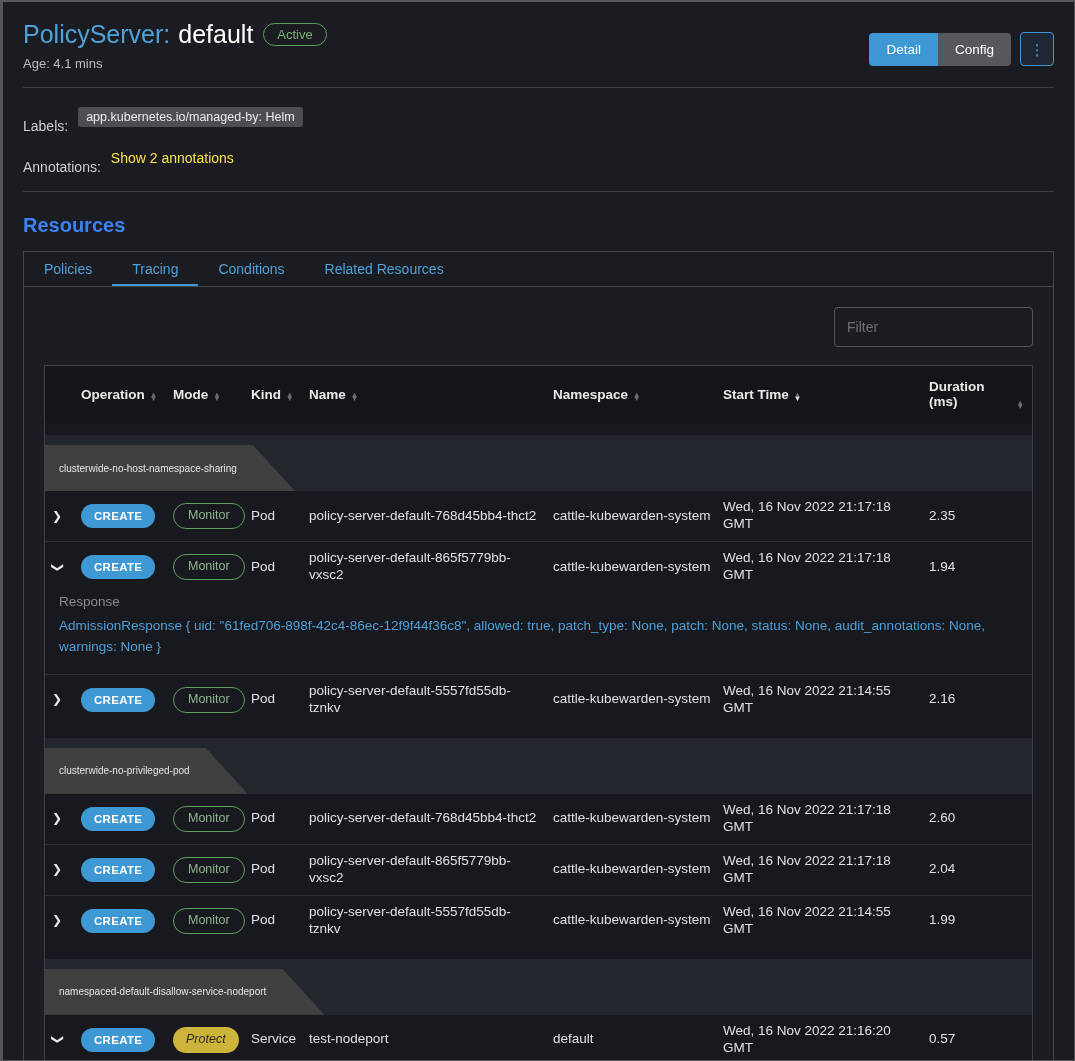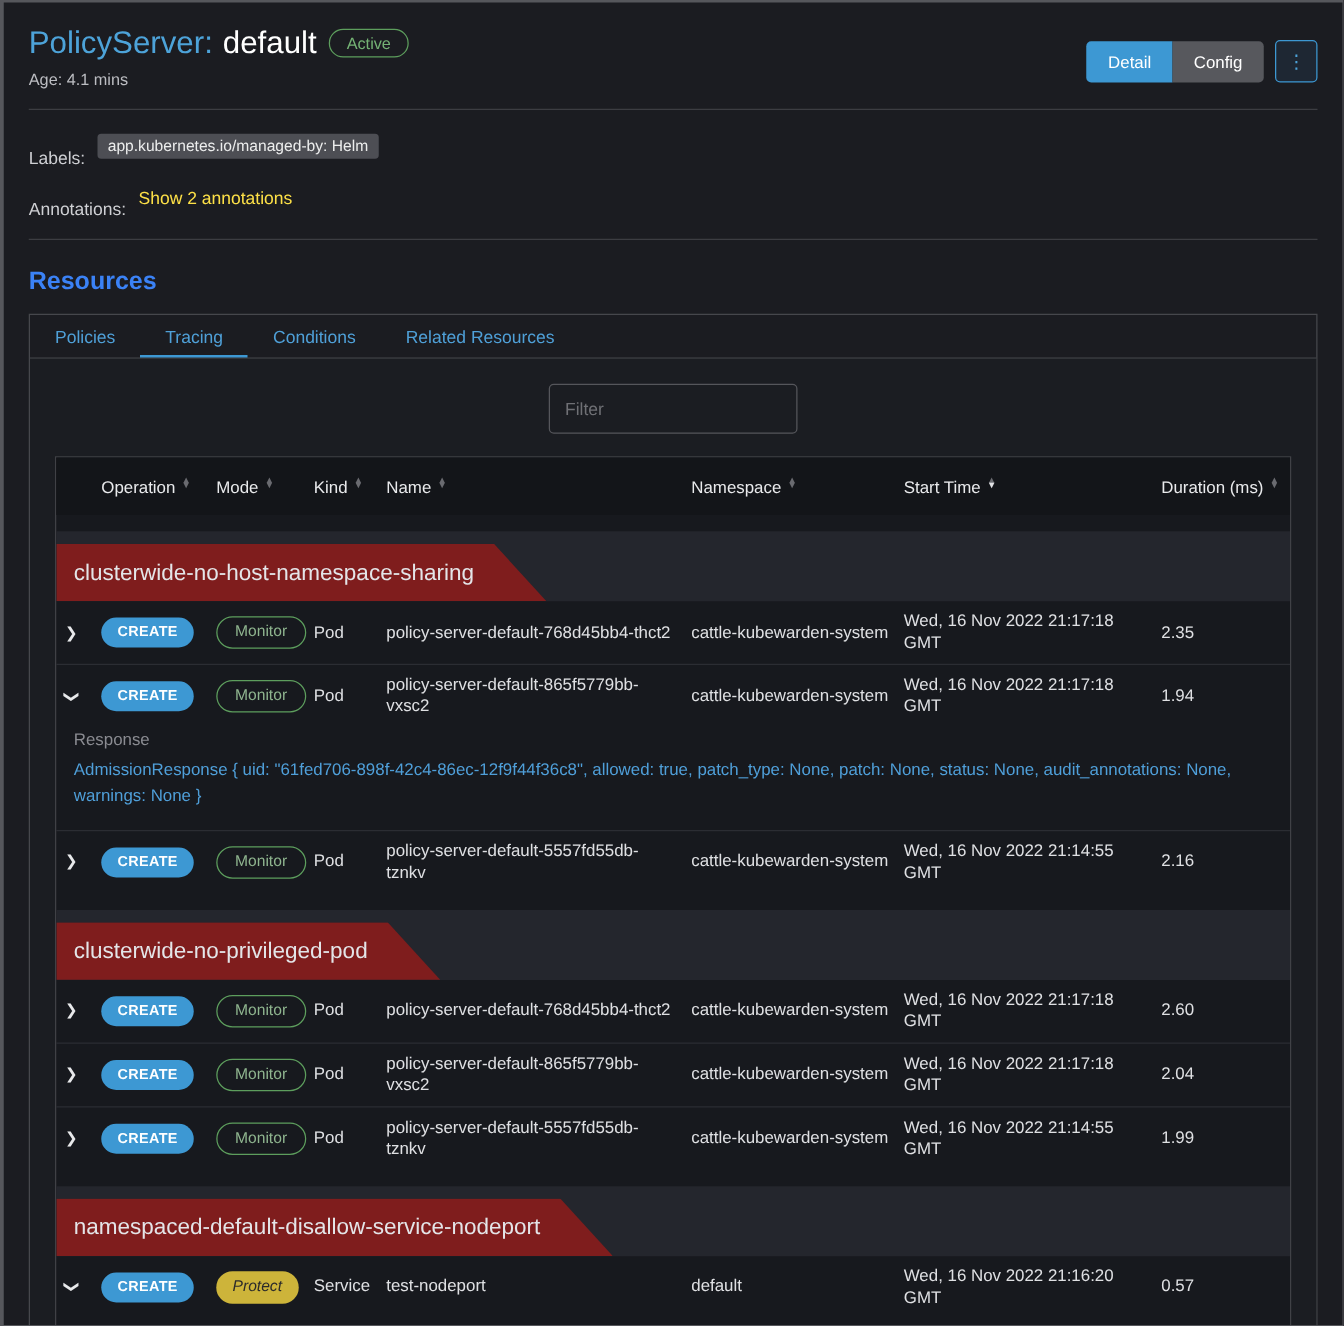--- a/index.html
+++ b/index.html
@@ -43,46 +43,46 @@
   .link { color: #fde047; text-decoration: none; font-size: 14px; cursor: pointer; }
 
   
   .section-title { margin-top: 22px; font-size: 20px; font-weight: 700; color: #3b82f6; }
   .tab-panel { margin-top: 14px; border: 1px solid #46474c; }
   .tab-bar { display: flex; border-bottom: 1px solid #46474c; }
   .tab { padding: 9px 20px 7px 20px; font-size: 14px; color: #4fa0d8;
          cursor: pointer; border-bottom: 2px solid transparent; }
   .tab.active { border-bottom-color: #3d98d3; }
   .tab-content { padding: 20px 20px 20px 20px; background: #1b1d22; }
-  .filter-row { display: flex; justify-content: center; }
+  .filter-row { display: flex; justify-content: flex-end; }
   .filter-input {
     width: 199px; height: 40px; background: transparent; border: 1px solid #55565b;
     border-radius: 4px; color: #d8d9dc; font-size: 14px; padding: 0 12px;
     font-family: inherit; margin-bottom: 18px;
   }
   .filter-input::placeholder { color: #6f7075; }
 
   
   .trace-table { border: 1px solid #404146; background: #17191e; }
   .grid-row { display: grid; grid-template-columns: 36px 92px 78px 58px 244px 170px 206px 1fr;
               align-items: center; }
   .thead { background: #131519; min-height: 46px; }
-  .th { font-size: 13.5px; font-weight: 400; color: #e9eaec; padding: 13px 8px 13px 0;
-        display: flex; align-items: flex-start; cursor: pointer; }
+  .th { font-size: 13.5px; font-weight: 700; color: #e9eaec; padding: 13px 8px 13px 0;
+        display: flex; align-items: flex-end; cursor: pointer; }
   .sorter { display: inline-flex; flex-direction: column; margin-left: 5px; line-height: 0.55; }
   .sorter span { font-size: 7.5px; color: #6a6b70; }
   .sorter span.on { color: #e0e1e4; }
 
   .trace-group { margin-top: 13px; }
   .group-header { background: #24262d; height: 56px; position: relative; }
   .group-tab {
-    position: absolute; left: 0; bottom: 0; height: 46px; background: #7f1d1d;
+    position: absolute; left: 0; bottom: 0; height: 46px; background: #404040;
     display: inline-flex; align-items: center; padding: 0 58px 0 14px;
     clip-path: polygon(0 0, calc(100% - 42px) 0, 100% 100%, 0 100%);
-    font-size: 18px; color: #e4e5e8;
+    font-size: 10px; color: #e4e5e8;
   }
   .row-item + .row-item { border-top: 1px solid #2b2d33; }
   .trace-row { min-height: 50px; padding: 4px 0; cursor: default; }
   .cell { font-size: 13.5px; color: #dfe0e3; padding-right: 12px; line-height: 1.25; }
   .caret-cell { text-align: center; color: #e8e9eb; font-size: 12px; cursor: pointer; }
   .caret-down { display: inline-block; transform: rotate(90deg); }
   .badge { display: inline-block; border-radius: 14px; font-size: 11.5px; padding: 5px 13px; }
   .badge-op { background: #3d98d3; color: #ffffff; font-weight: 700; letter-spacing: .3px; }
   .badge-monitor { border: 1px solid #5d9e5d; color: #8fb58f; background: transparent;
                    font-size: 12.5px; padding: 4px 14px; }

